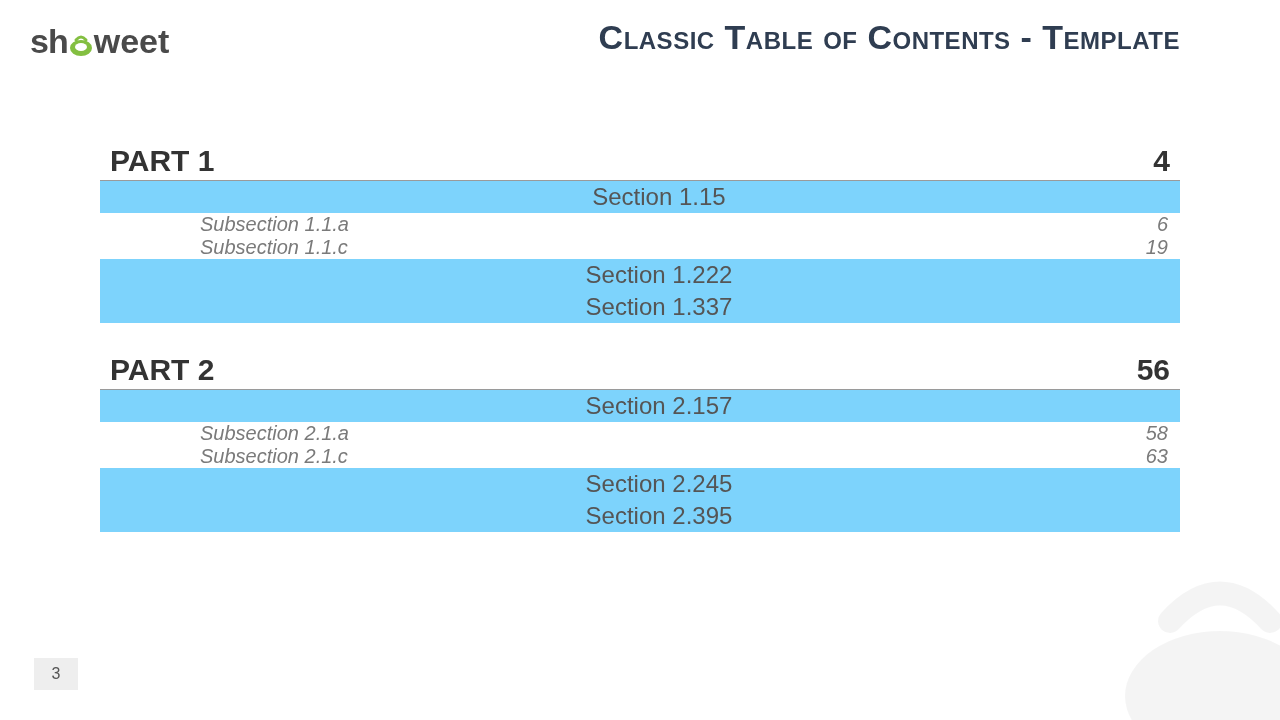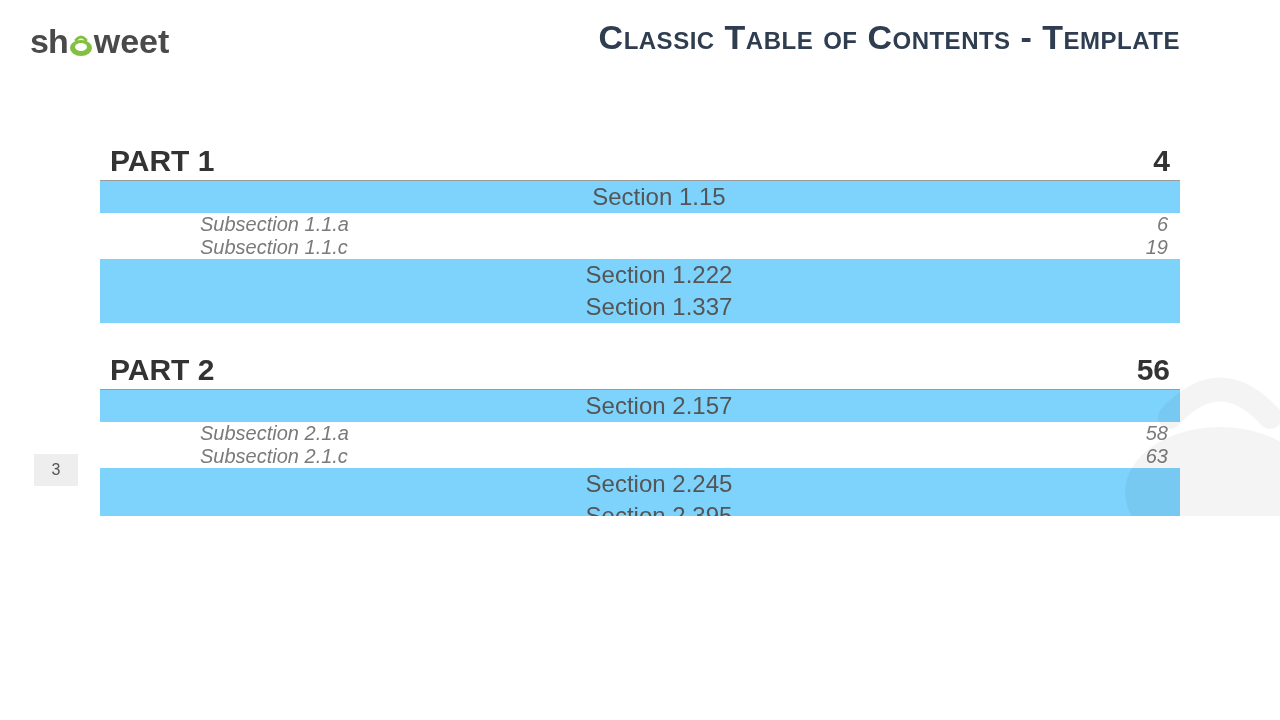--- a/index.html
+++ b/index.html
@@ -1,17 +1,17 @@
 <!DOCTYPE html>
 <html><head>
 <meta charset="utf-8">
 <style>
   * { margin: 0; padding: 0; box-sizing: border-box; }
   html, body { width: 1280px; height: 720px; background: #ffffff; font-family: "Segoe UI", "Helvetica Neue", Arial, sans-serif; color: #2e3b4e; }
-  .slide { position: relative; width: 1280px; height: 516px; overflow: hidden; }
+  .slide { position: relative; width: 1280px; height: 720px; overflow: hidden; }
   .logo { position: absolute; top: 22px; left: 30px; }
   .logo .logo-text { font-size: 34px; font-weight: 600; color: #4a4a4a; letter-spacing: 0px; display: inline-flex; align-items: baseline; }
   .logo .logo-text .preO { letter-spacing: -1px; }
   .logo .logo-text .o-glyph { display:inline-block; position:relative; width:26px; text-align:center; }
   .logo .logo-text .o-glyph svg { position:relative; top:3px; }
   .title { position: absolute; top: 18px; right: 100px; text-align: right; }
   .title h1 { font-size: 34px; font-weight: 700; color: #2f3d51; font-variant: small-caps; letter-spacing: 0.5px; }
   .toc { position: absolute; top: 136px; left: 100px; width: 1080px; margin-top: 8px; }
   .part-row { display:flex; justify-content: space-between; align-items: flex-end; padding: 0 10px 2px 10px; border-bottom: 1px solid #9a9a9a; margin-bottom: 0px; }
   .part-row .pt, .part-row .pp { font-size: 30px; font-weight: 700; color: #333; }

